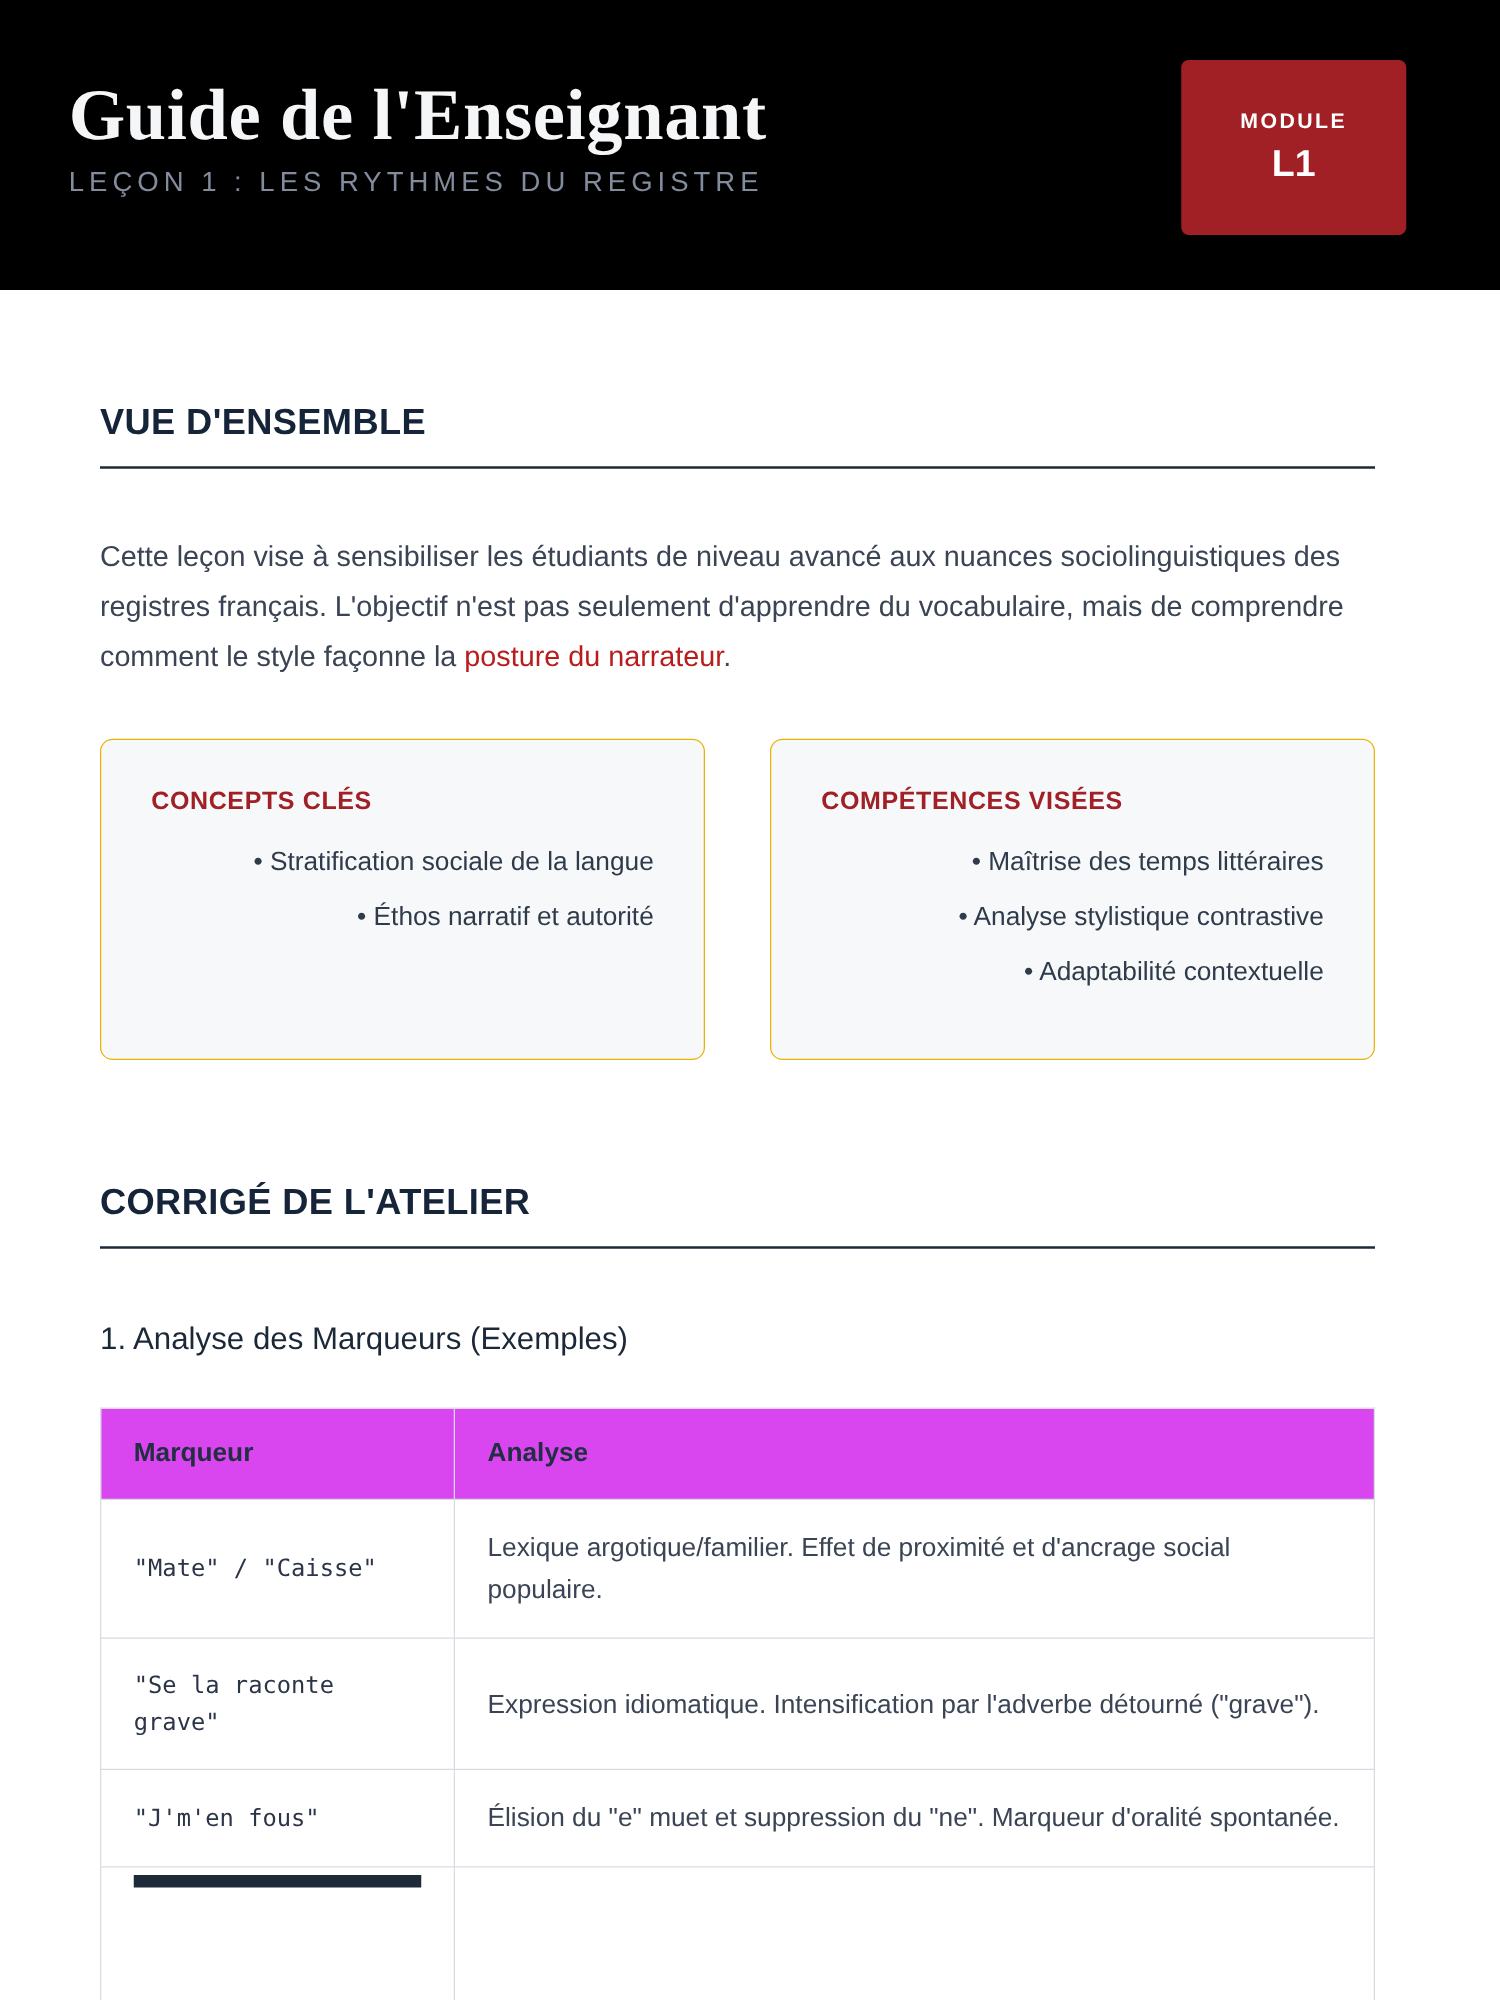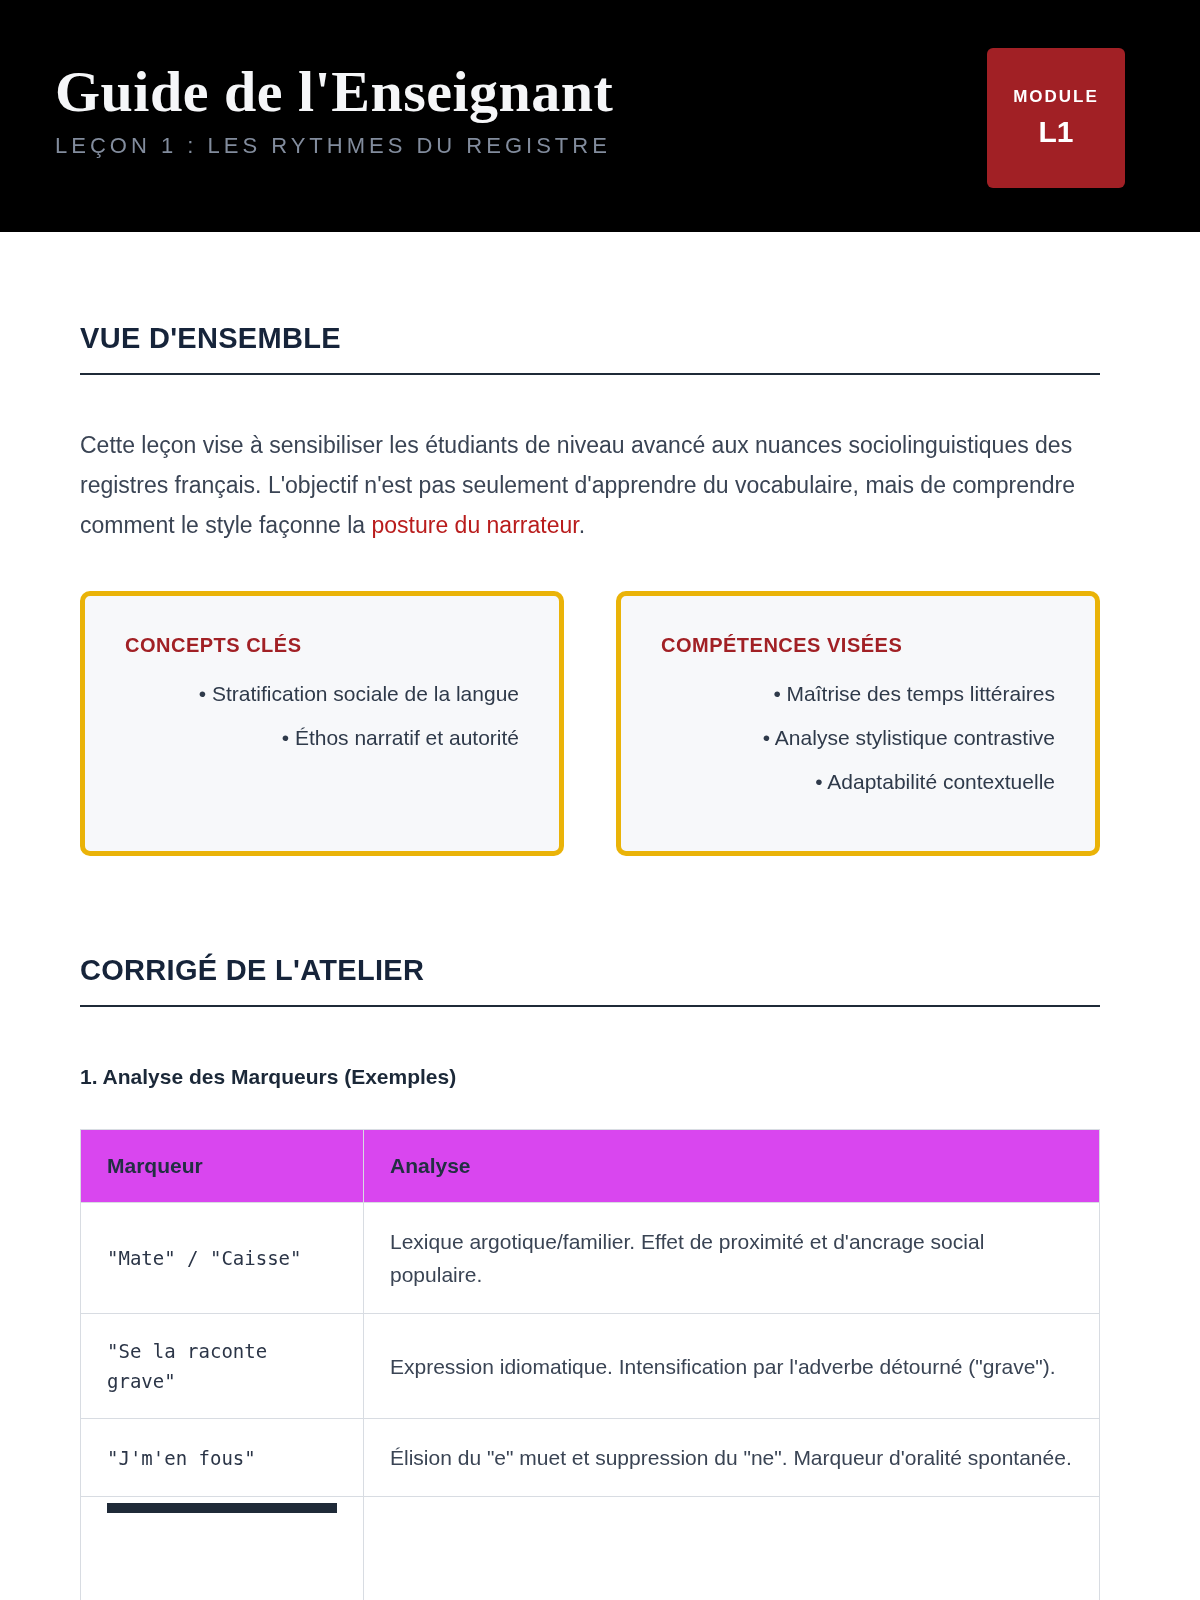--- a/index.html
+++ b/index.html
@@ -32,21 +32,21 @@
   .page-subtitle {
     margin-top: 10px;
     font-size: 22px;
     letter-spacing: 4px;
     color: #828c9d;
   }
   .module-badge {
     position: absolute;
     top: 48px;
     right: 75px;
-    width: 138px;
+    width: 180px;
     height: 140px;
     background: #a12025;
     border-radius: 6px;
     display: flex;
     flex-direction: column;
     align-items: center;
     justify-content: center;
     color: #ffffff;
     text-align: center;
   }
@@ -87,21 +87,21 @@
   .overview-paragraph .bold-part { font-weight: normal; color: #b91c1c; }
 
   .cards-row {
     display: flex;
     gap: 52px;
     margin-top: 46px;
   }
   .info-card {
     flex: 1;
     background: #f7f8fa;
-    border: 5px solid #eab308;
+    border: 1px solid #eab308;
     border-radius: 10px;
     padding: 38px 40px 42px 40px;
   }
   .card-title {
     color: #a12025;
     font-size: 20px;
     font-weight: bold;
     letter-spacing: 0.5px;
     margin: 0 0 20px 0;
   }
@@ -114,22 +114,22 @@
   .card-list li {
     font-size: 21px;
     line-height: 34px;
     color: #2f3a4a;
     margin: 10px 0;
   }
   .card-list li::before { content: "• "; }
 
   .sub-heading {
     margin-top: 58px;
-    font-size: 21px;
-    font-weight: bold;
+    font-size: 25px;
+    font-weight: normal;
     color: #1b2838;
   }
 
   
   table.markers-table {
     margin-top: 40px;
     width: 100%;
     border-collapse: collapse;
     border: 1px solid #d8dce2;
   }

